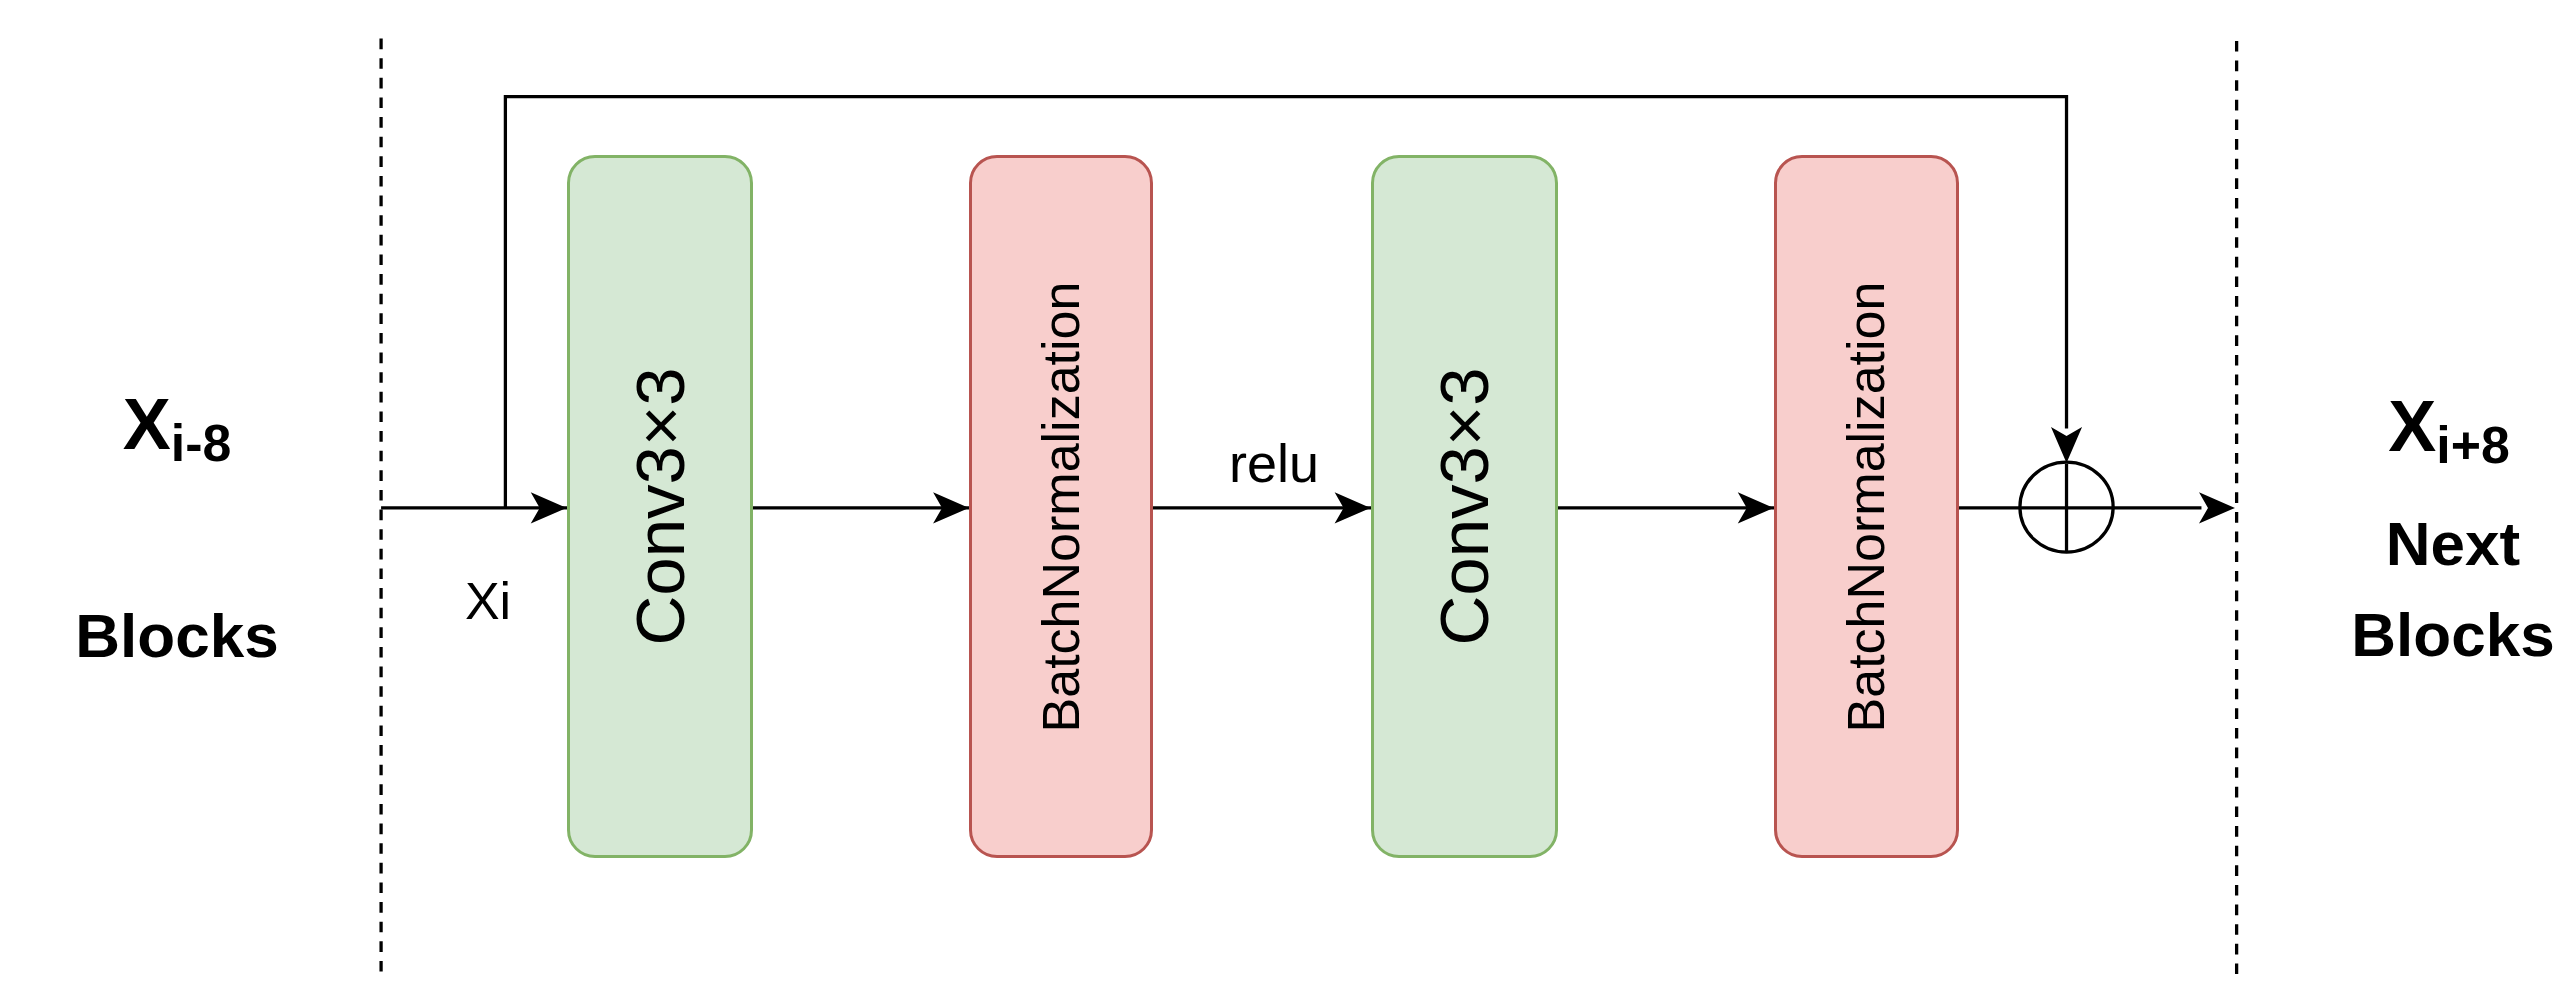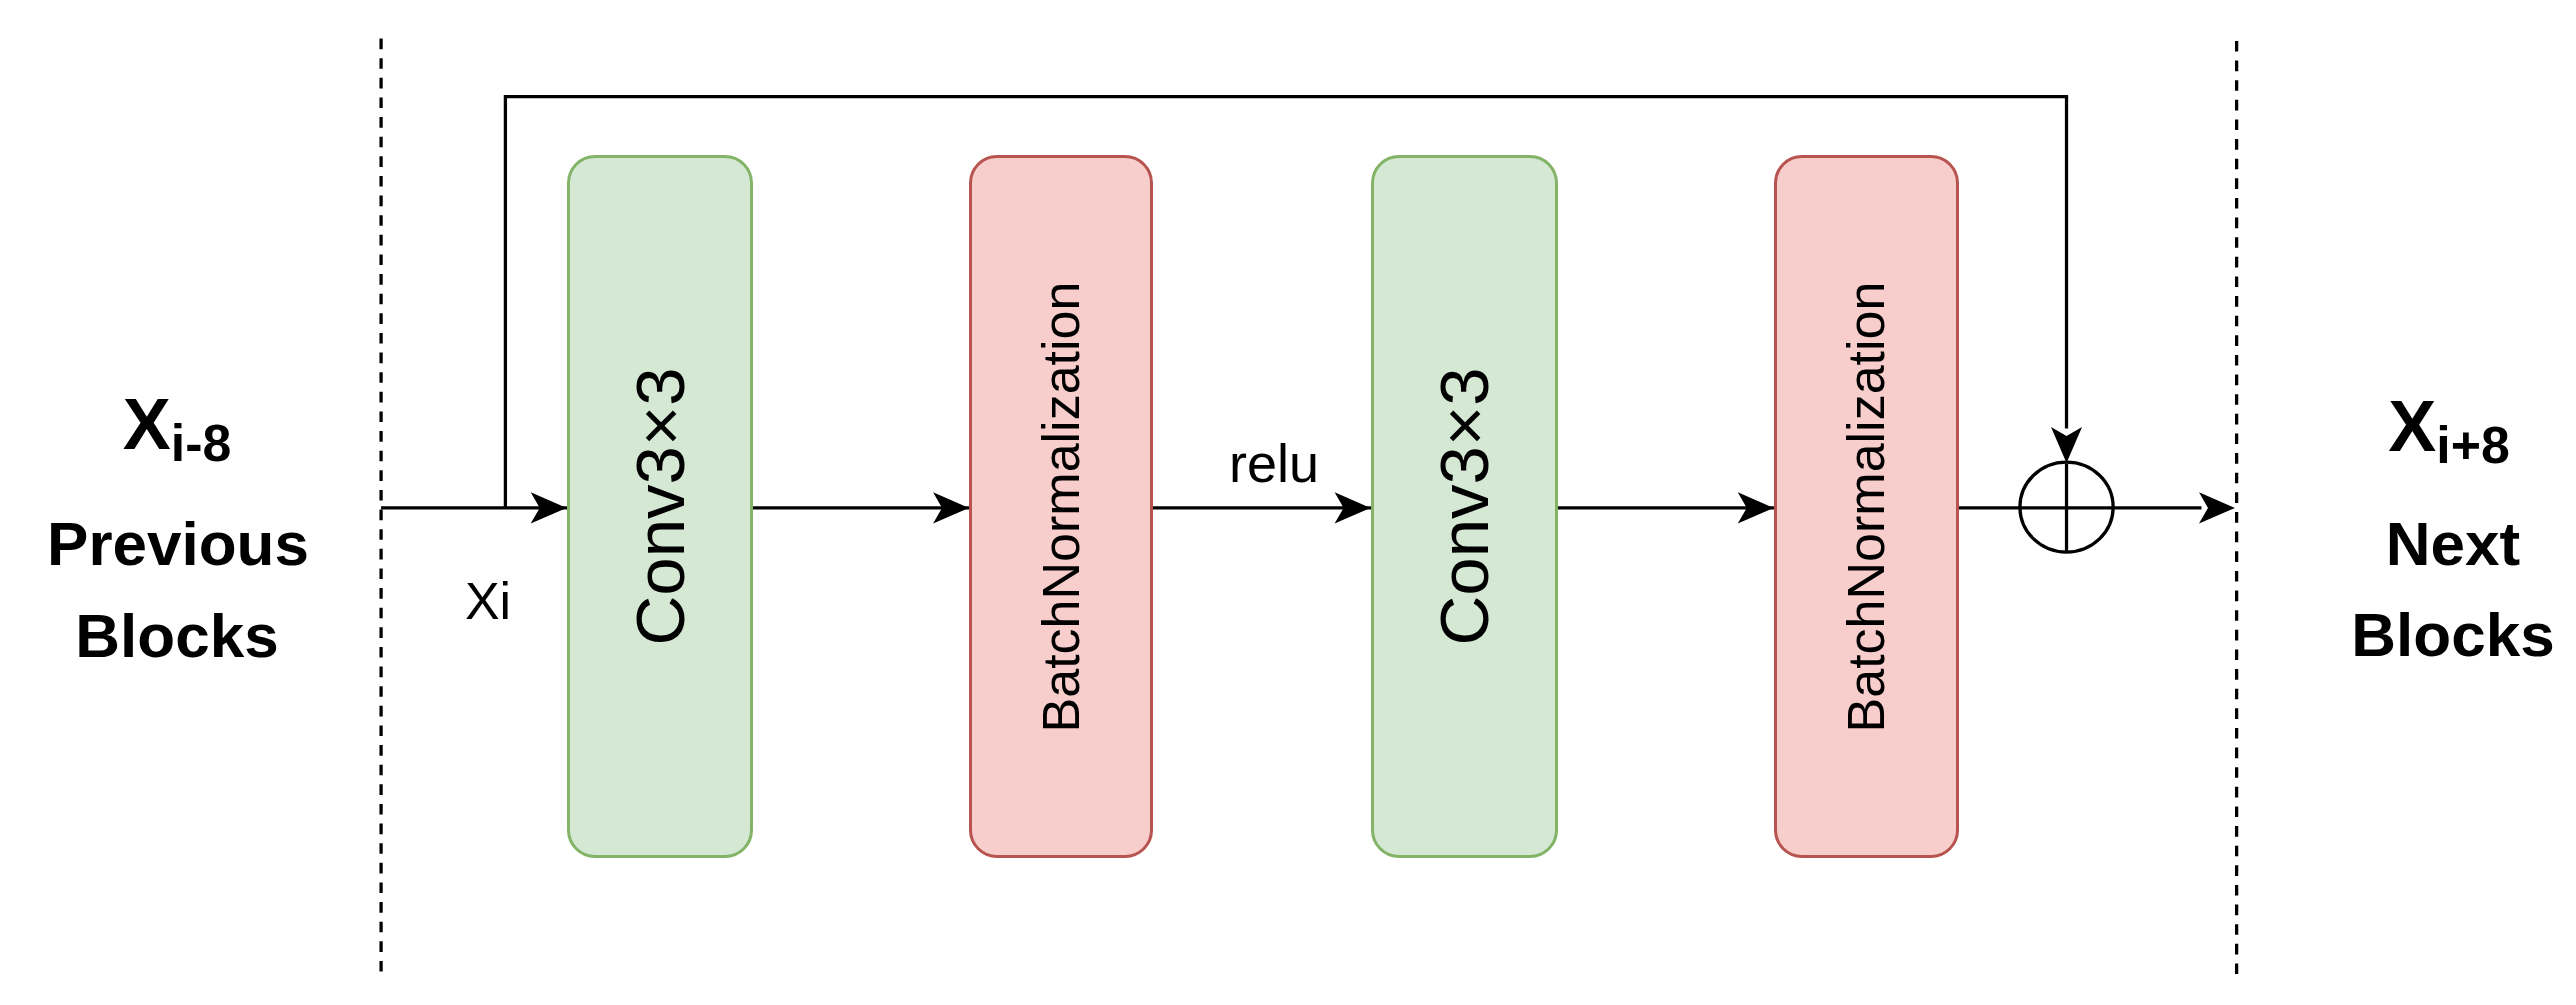--- a/index.html
+++ b/index.html
@@ -119,21 +119,20 @@
   <div class="block conv" id="conv2">
     <span class="rot-label">Conv3×3</span>
   </div>
   <div class="block bn" id="bn2">
     <span class="rot-label">BatchNormalization</span>
   </div>
 
   <div class="lbl symbol" id="prev-symbol">
     <span>X</span><sub>i-8</sub>
   </div>
-  <div class="lbl word" id="prev-word1">Previous</div>
   <div class="lbl word" id="prev-word2">Blocks</div>
 
   <div class="lbl xi" id="xi-label">Xi</div>
 
   <div class="lbl relu" id="relu-label">relu</div>
 
   <div class="lbl symbol" id="next-symbol">
     <span>X</span><sub>i+8</sub>
   </div>
   <div class="lbl word" id="next-word1">Next</div>

